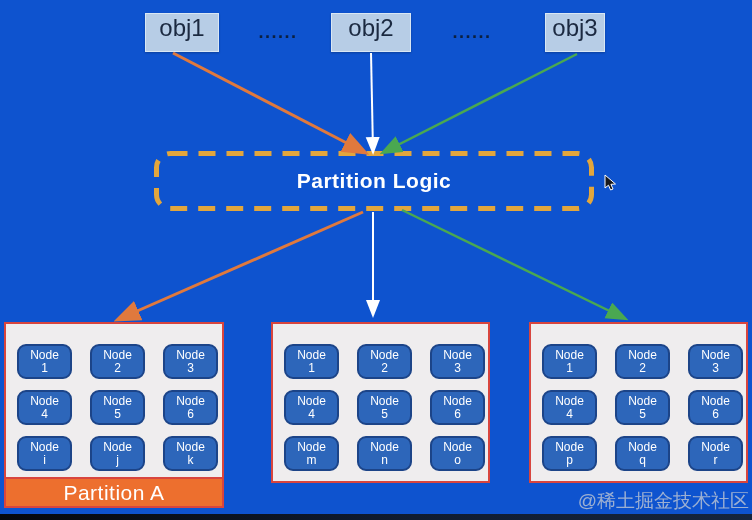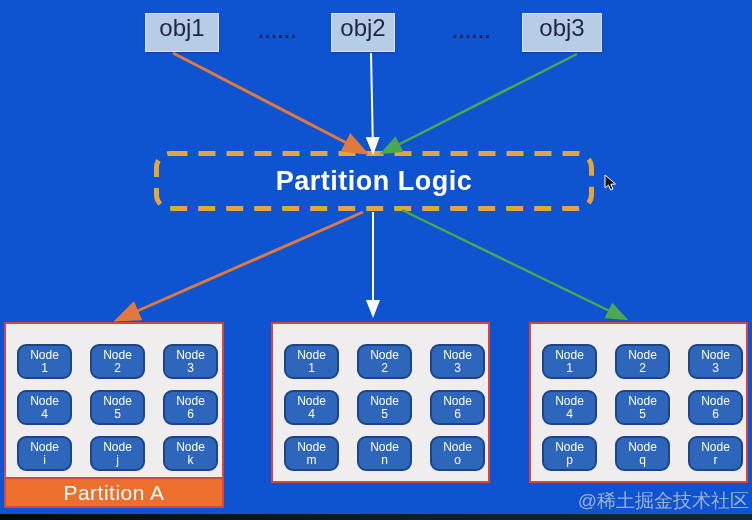--- a/index.html
+++ b/index.html
@@ -11,35 +11,35 @@
   
   .obj-box{
     position:absolute;top:13px;height:39px;box-sizing:border-box;
     background:var(--object_box,#b7cde6);
     border:1px solid #d9e7f4;
     display:flex;align-items:flex-start;justify-content:center;
     color:#1b2940;font-size:24px;
     box-shadow:0 1px 2px rgba(0,0,0,.25);
   }
   .obj-1{left:145px;width:74px;}
-  .obj-2{left:331px;width:64px;}
-  .obj-3{left:522px;width:80px;}
+  .obj-2{left:331px;width:80px;}
+  .obj-3{left:545px;width:60px;}
   .dots{
     position:absolute;top:22px;width:62px;text-align:center;
     color:#0c1f3e;font-size:18px;font-weight:bold;letter-spacing:1.5px;
   }
   .dots-1{left:247px;}
   .dots-2{left:441px;}
   
   .logic-box{position:absolute;left:153px;top:150px;width:442px;height:62px;}
   .logic-box svg{position:absolute;inset:0;}
   .logic-box .dash-rect{stroke:var(--dashed_border,#e2a63d);}
   .logic-label{
     position:absolute;inset:0;display:flex;align-items:center;justify-content:center;
-    color:#ffffff;font-size:27px;font-weight:bold;letter-spacing:.5px;
+    color:#ffffff;font-size:21px;font-weight:bold;letter-spacing:.5px;
   }
   
   .arrows{position:absolute;left:0;top:0;pointer-events:none;}
   .arr-orange{stroke:var(--arrow_orange,#e0793d);}
   .arr-white{stroke:var(--arrow_white,#ffffff);}
   .arr-green{stroke:var(--arrow_green,#4aa851);}
   .mk-orange{fill:var(--arrow_orange,#e0793d);}
   .mk-white{fill:var(--arrow_white,#ffffff);}
   .mk-green{fill:var(--arrow_green,#4aa851);}
   

